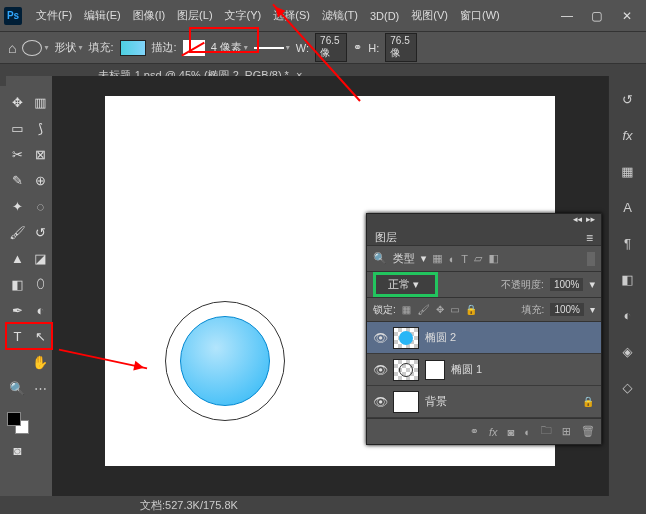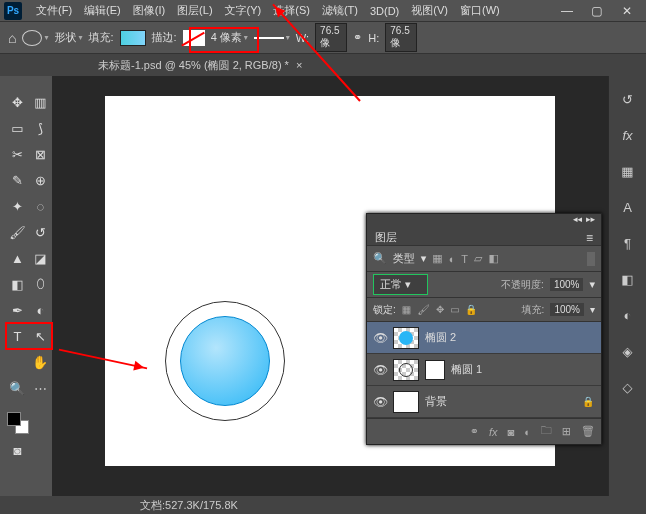--- a/index.html
+++ b/index.html
@@ -1,19 +1,19 @@
 <!DOCTYPE html>
 <html><head>
 <meta charset="utf-8">
 <style>
 * { margin: 0; padding: 0; box-sizing: border-box; font-family: "Microsoft YaHei", sans-serif; }
 body { width: 646px; height: 514px; background: #535353; color: #ddd; font-size: 11px; overflow: hidden; position: relative; }
 
 
-.menubar { height: 22px; background: #535353; display: flex; align-items: center; padding: 0 4px; border-bottom: 1px solid #333; text-align: center; }
+.menubar { height: 32px; background: #535353; display: flex; align-items: center; padding: 0 4px; border-bottom: 1px solid #333; text-align: center; }
 .menubar .ps-logo { width: 18px; height: 18px; background: #001e36; color: #31a8ff; display: flex; align-items: center; justify-content: center; font-weight: bold; font-size: 10px; border-radius: 2px; margin-right: 8px; }
 .menubar .menu-item { padding: 0 6px; cursor: pointer; font-size: 11px; }
 .menubar .winctrl { margin-left: auto; display: flex; }
 .menubar .winbtn { width: 30px; height: 20px; display: flex; align-items: center; justify-content: center; font-size: 12px; cursor: pointer; }
 
 
 .optbar { height: 32px; background: #535353; display: flex; align-items: center; padding: 0 8px; gap: 6px; border-bottom: 1px solid #333; }
 .optbar .home-icon { font-size: 14px; }
 .optbar .ellipse-icon { width: 20px; height: 16px; border: 1px solid #ccc; border-radius: 50%; }
 .optbar .dd { display: flex; align-items: center; gap: 2px; }
@@ -61,21 +61,21 @@
 
 .layers-panel { position: absolute; right: 44px; top: 213px; width: 236px; background: #535353; border: 1px solid #222; box-shadow: 0 0 4px #000; z-index: 10; }
 .layers-panel .lp-drag { height: 10px; background: #434343; display: flex; align-items: center; justify-content: flex-end; padding-right: 6px; gap: 4px; font-size: 9px; }
 .layers-panel .lp-title { height: 22px; background: #434343; display: flex; align-items: flex-end; padding: 0 8px; font-size: 11px; border-bottom: 1px solid #333; }
 .layers-panel .lp-title .menu { margin-left: auto; font-size: 12px; }
 .lp-filter { height: 26px; display: flex; align-items: center; padding: 0 6px; gap: 6px; border-bottom: 1px solid #333; }
 .lp-filter .search { font-size: 11px; }
 .lp-filter .ficon { font-size: 11px; color: #aaa; cursor: pointer; }
 .lp-filter .toggle { margin-left: auto; width: 8px; height: 14px; background: #666; }
 .lp-blend { height: 26px; display: flex; align-items: center; padding: 0 6px; gap: 6px; border-bottom: 1px solid #333; }
-.lp-blend .mode { background: #3f3f3f; padding: 2px 16px 2px 6px; font-size: 11px; border: 1px solid #22c55e; }
+.lp-blend .mode { background: #3f3f3f; padding: 2px 16px 2px 12px; font-size: 11px; border: 3px solid #22c55e; }
 .lp-blend .opac-label { margin-left: auto; font-size: 10px; color: #bbb; }
 .lp-blend .opac-val { background: #3f3f3f; padding: 1px 4px; font-size: 10px; }
 .lp-lock { height: 24px; display: flex; align-items: center; padding: 0 6px; gap: 6px; border-bottom: 1px solid #333; font-size: 10px; }
 .lp-lock .licon { font-size: 10px; color: #aaa; }
 .lp-lock .fill-label { margin-left: auto; color: #bbb; }
 .lp-lock .fill-val { background: #3f3f3f; padding: 1px 4px; }
 .layer-row { height: 32px; display: flex; align-items: center; padding: 0 6px; gap: 6px; border-bottom: 1px solid #3a3a3a; }
 .layer-row.active { background: #5a6d8a; }
 .layer-row .eye { width: 14px; font-size: 12px; }
 .layer-row .thumb { width: 26px; height: 22px; background: #888; border: 1px solid #222; position: relative; }

